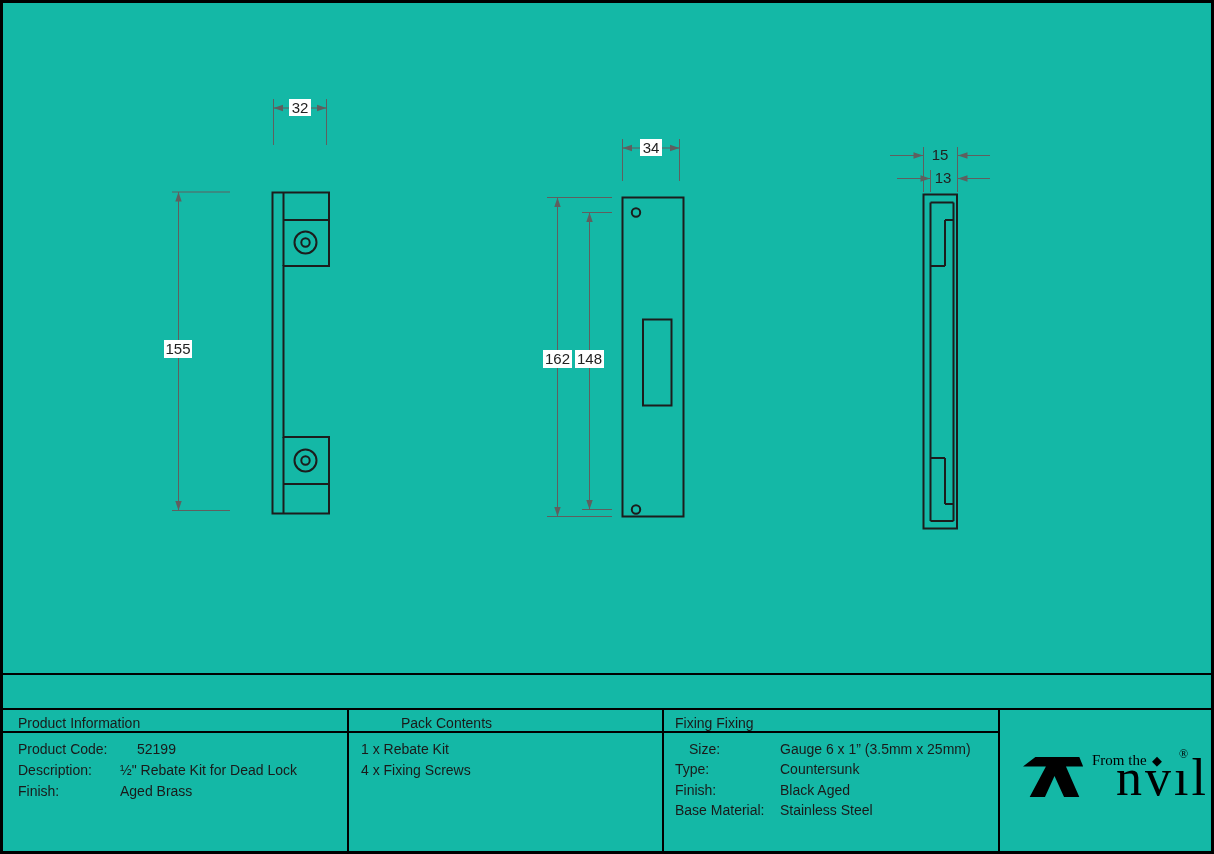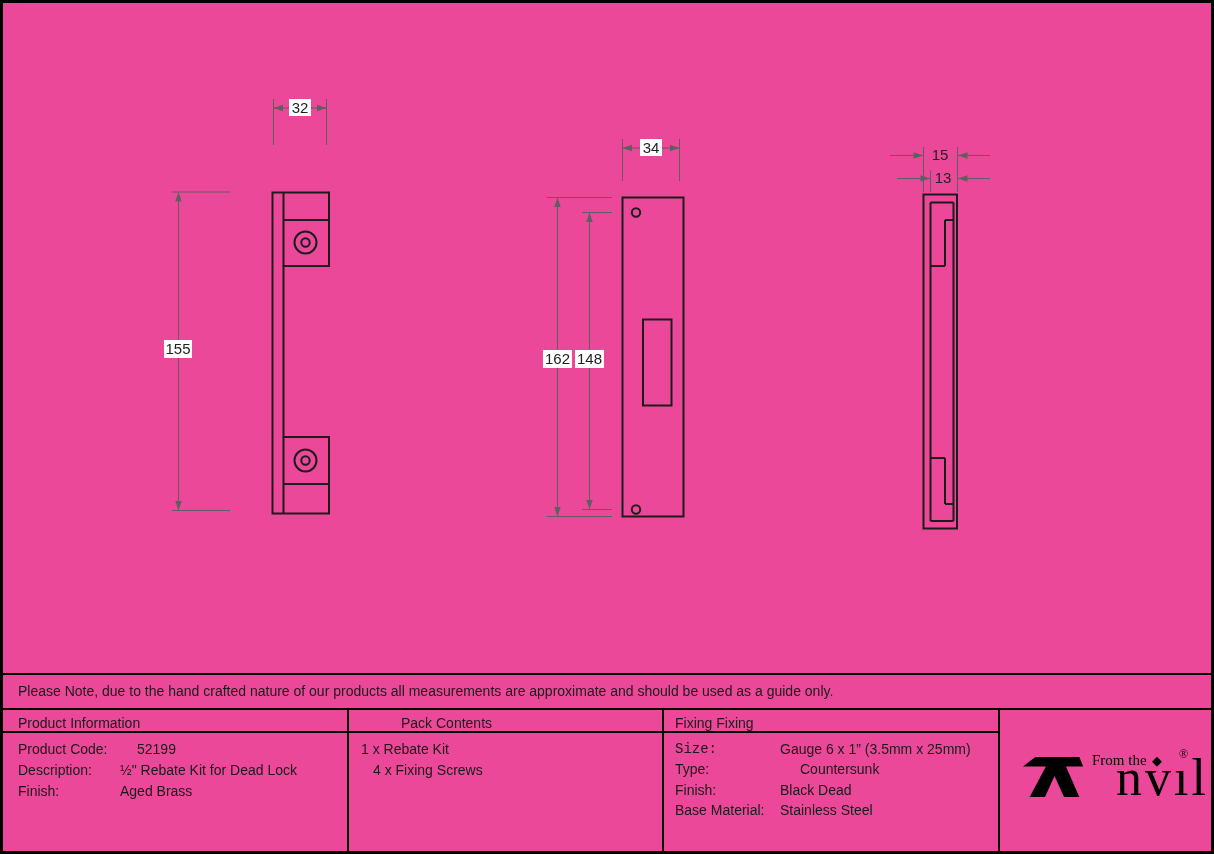--- a/index.html
+++ b/index.html
@@ -1,17 +1,17 @@
 <!DOCTYPE html>
 <html><head>
 <meta charset="utf-8">
 <style>
   html,body{margin:0;padding:0;background:#ffffff;}
   body{width:1214px;height:854px;font-family:"Liberation Sans",sans-serif;}
-  .page{position:relative;width:1214px;height:854px;background:#ec4899;overflow:hidden;}
+  .page{position:relative;width:1214px;height:854px;background:#14b8a6;overflow:hidden;}
   .frame{position:absolute;inset:0;border:3px solid #000;pointer-events:none;}
   .drawing{position:absolute;left:0;top:0;}
   .hl{position:absolute;background:#000;height:2px;}
   .vl{position:absolute;background:#000;width:2px;}
   .t{position:absolute;font-size:14px;line-height:1;color:#1a1a1a;white-space:nowrap;}
   .dim-text{font-family:"Liberation Sans",sans-serif;font-size:15px;fill:#222222;}
   .logo-brand{position:absolute;font-family:"Liberation Serif",serif;font-weight:normal;
               font-size:52px;line-height:1;color:#000;letter-spacing:3px;white-space:nowrap;margin-left:31px;}
   .logo-tagline{position:absolute;font-family:Liberation Serif, serif;font-size:15px;line-height:1;color:#000;}
   .logo-diamond{position:absolute;font-family:"DejaVu Sans",sans-serif;font-size:13px;line-height:1;color:#000;}
@@ -128,42 +128,41 @@
     </g>
   </svg>
 
   <div class="hl" style="left:0;top:673px;width:1214px;"></div>
   <div class="hl" style="left:0;top:708px;width:1214px;"></div>
   <div class="hl" style="left:0;top:731px;width:999px;"></div>
   <div class="vl" style="left:347px;top:710px;height:141px;"></div>
   <div class="vl" style="left:662px;top:710px;height:141px;"></div>
   <div class="vl" style="left:998px;top:710px;height:141px;"></div>
 
-  <span class="t" style="left:18px;top:684px;">Please Note, due to the hand crafted nature of our products all measurements are approximate and should be used as a guide only.</span>
 
   <span class="t" style="left:18px;top:716px;">Product Information</span>
   <span class="t" style="left:361px;top:716px;margin-left:40px;">Pack Contents</span>
   <span class="t" style="left:675px;top:716px;">Fixing Fixing</span>
 
   <span class="t" style="left:18px;top:742px;">Product Code:</span>
   <span class="t" style="left:137px;top:742px;">52199</span>
   <span class="t" style="left:18px;top:763px;">Description:</span>
   <span class="t" style="left:120px;top:763px;">½" Rebate Kit for Dead Lock</span>
   <span class="t" style="left:18px;top:784px;">Finish:</span>
   <span class="t" style="left:120px;top:784px;">Aged Brass</span>
 
   <span class="t" style="left:361px;top:742px;">1 x Rebate Kit</span>
-  <span class="t" style="left:361px;top:763px;margin-left:12px;">4 x Fixing Screws</span>
+  <span class="t" style="left:361px;top:763px;">4 x Fixing Screws</span>
 
-  <span class="t" style="left:675px;top:742px;font-family:Liberation Mono, monospace;">Size:</span>
+  <span class="t" style="left:689px;top:742px;">Size:</span>
   <span class="t" style="left:780px;top:742px;">Gauge 6 x 1” (3.5mm x 25mm)</span>
   <span class="t" style="left:675px;top:762px;">Type:</span>
-  <span class="t" style="left:800px;top:762px;">Countersunk</span>
+  <span class="t" style="left:780px;top:762px;">Countersunk</span>
   <span class="t" style="left:675px;top:783px;">Finish:</span>
-  <span class="t" style="left:780px;top:783px;">Black Dead</span>
+  <span class="t" style="left:780px;top:783px;">Black Aged</span>
   <span class="t" style="left:675px;top:803px;">Base Material:</span>
   <span class="t" style="left:780px;top:803px;">Stainless Steel</span>
 
   <div>
     <svg style="position:absolute;left:1023px;top:753px;" width="63" height="46" viewBox="0 0 66 46">
       <path fill="#000000" d="M0,13 L13,3 L59,3 L63,13 L45,13 L59,45 L43,45 L33,23 L23,45 L7,45 L24,13 L13,13 Z"></path>
     </svg>
     <span class="logo-brand" style="left:1085px;top:752px;">nvıl</span>
     <span class="logo-tagline" style="left:1092px;top:753px;">From the</span>
     <span class="logo-diamond" style="left:1152px;top:754px;">◆</span>

